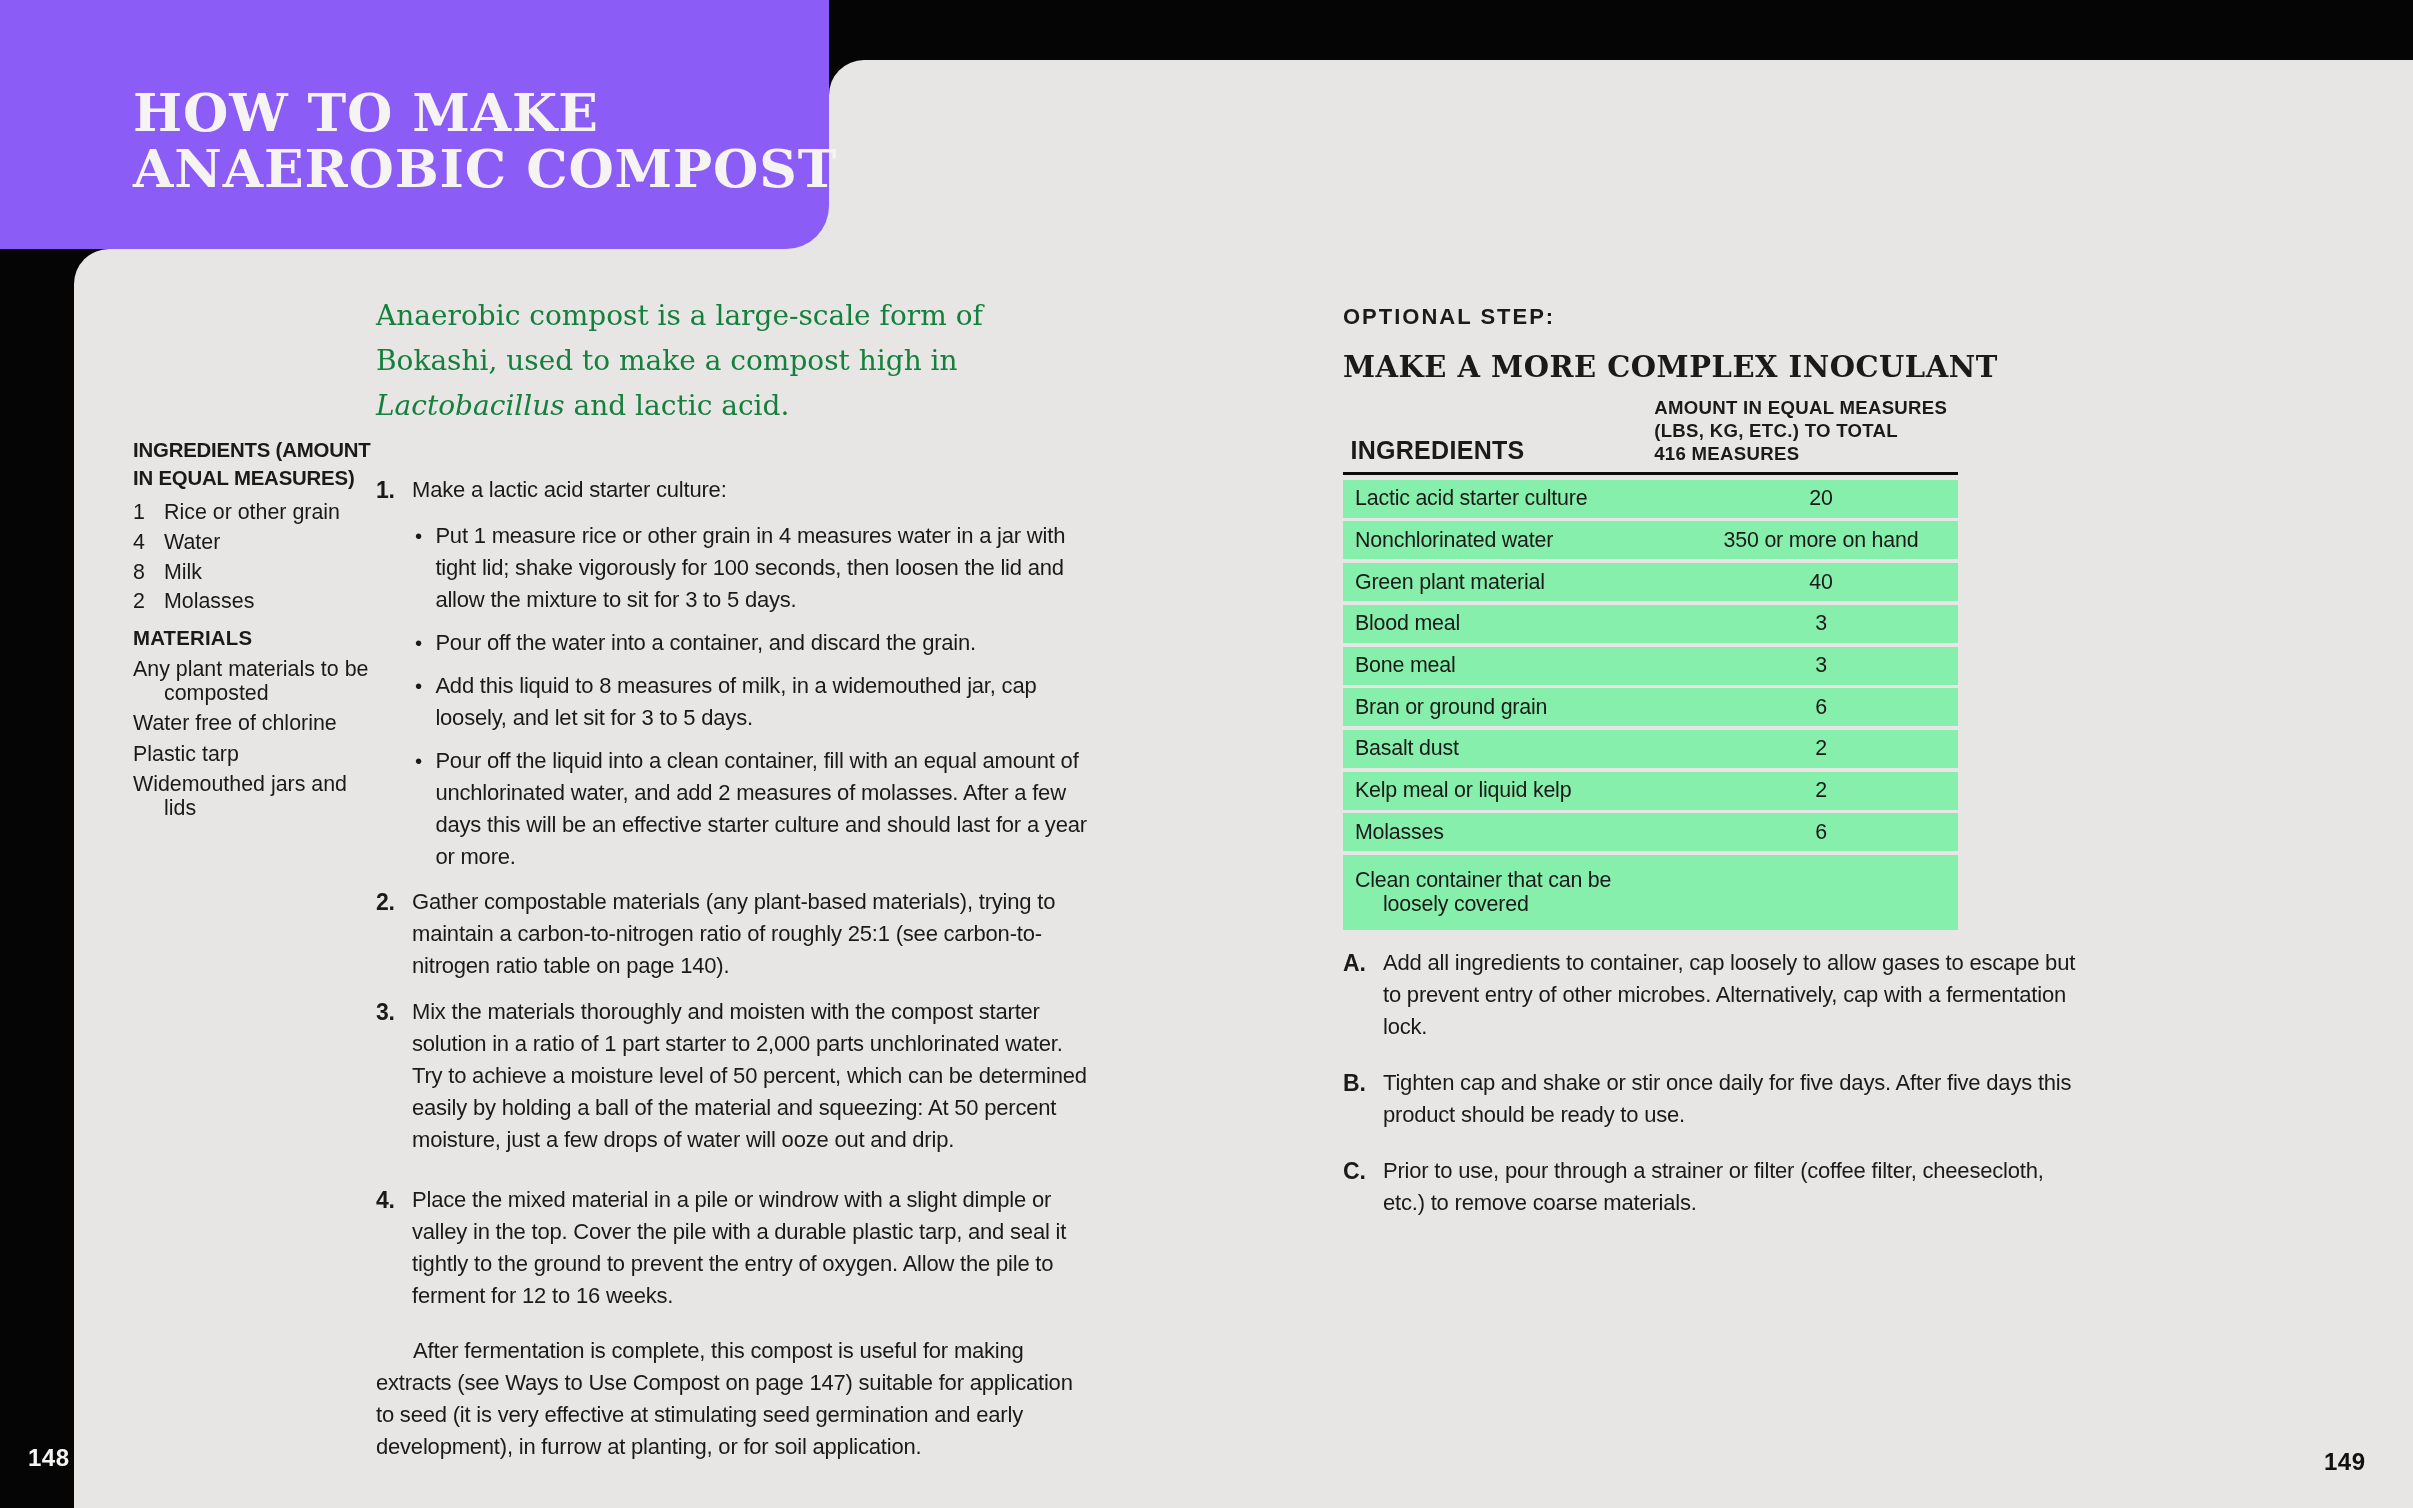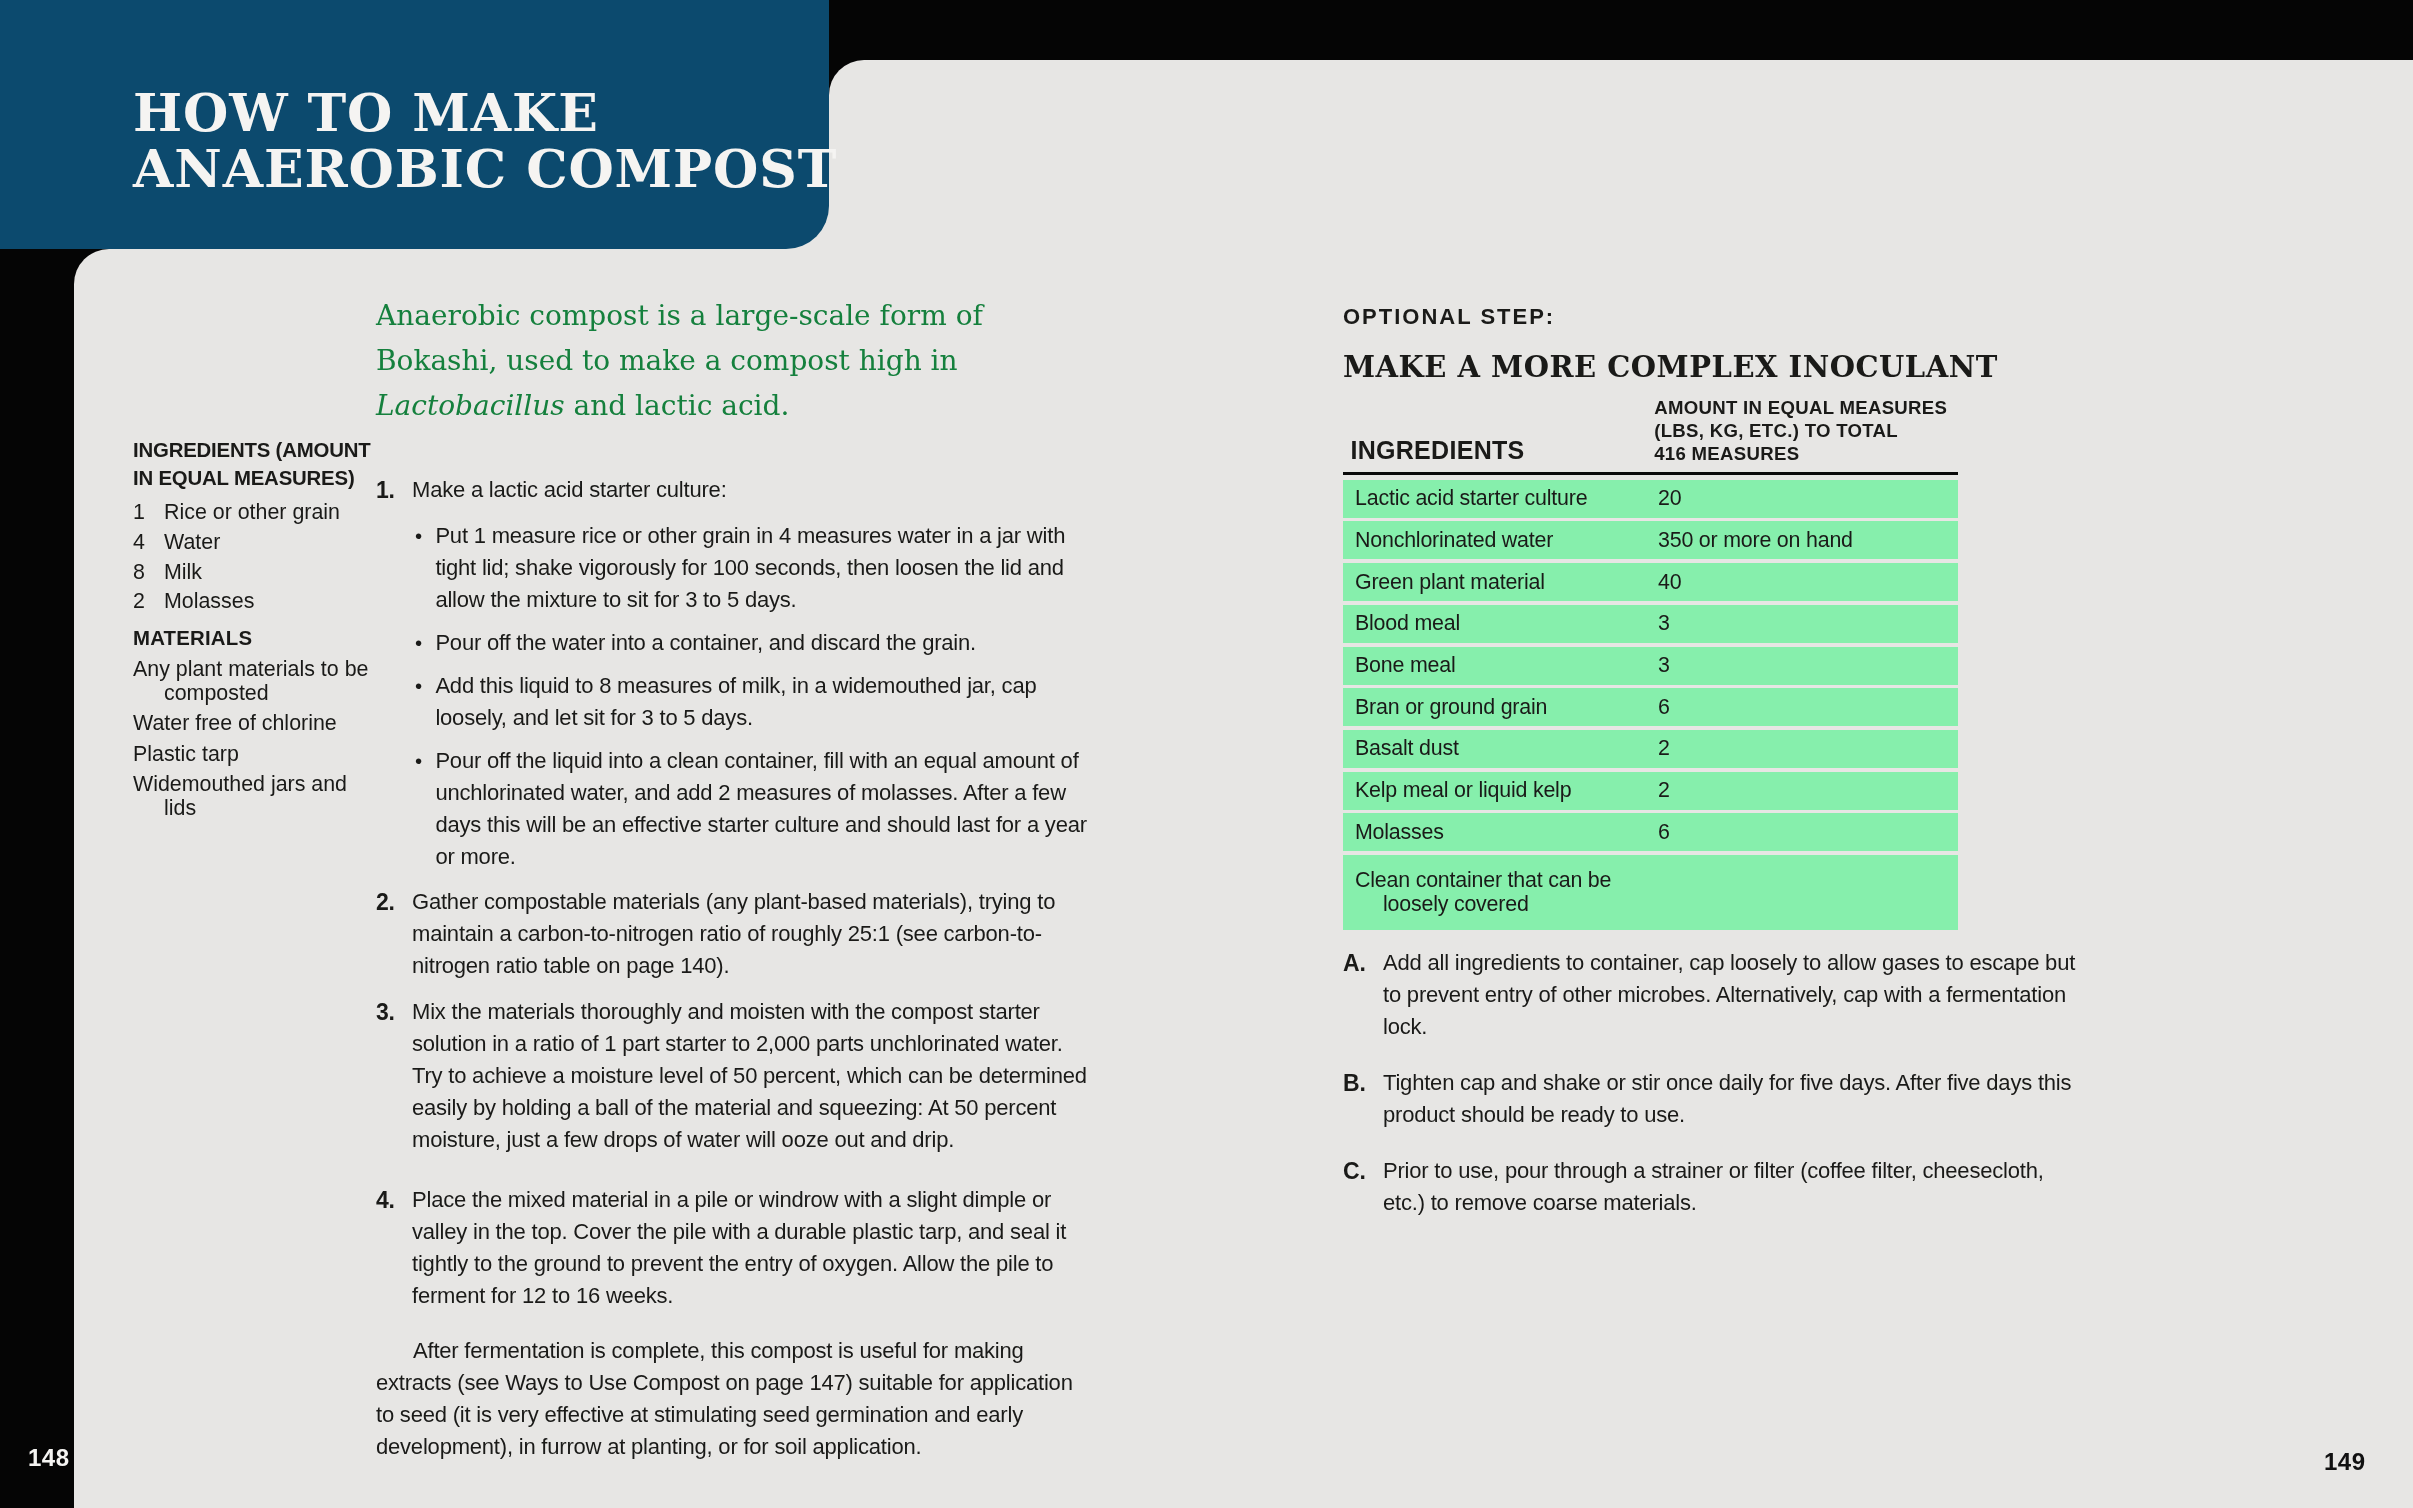--- a/index.html
+++ b/index.html
@@ -11,21 +11,21 @@
     -webkit-font-smoothing:antialiased;
   }
   
   .page-surface {
     position:absolute; left:74px; top:60px; right:0; bottom:0;
     background:#e7e6e4;
   }
   
   .title-tab {
     position:absolute; left:0; top:0; width:829px; height:249px;
-    background:#0c4a6e; border-bottom-right-radius:43px; z-index:3;
+    background:#8b5cf6; border-bottom-right-radius:43px; z-index:3;
   }
   .title-text {
     position:absolute; left:133px; top:85px;
     font-family:"DejaVu Serif","Liberation Serif",serif;
     font-weight:bold; font-size:52px; line-height:56px;
     color:#f5f4f2; letter-spacing:0.9px; white-space:nowrap;
   }
   
   .fillet { position:absolute; width:35px; height:35px; background:#050505; z-index:2; }
   .fillet::after { content:''; position:absolute; inset:0; background:#e7e6e4; border-top-left-radius:35px; }
@@ -68,21 +68,21 @@
   .tbl { width:615px; }
   .tbl-head { display:flex; align-items:flex-end; margin-top:11px; }
   .tbl-head-col1 { width:307px; font-weight:bold; font-size:25px; padding-left:7.4px; letter-spacing:0.3px; }
   .tbl-head-col2 { width:307px; font-weight:bold; font-size:18.6px; line-height:23px; letter-spacing:0.3px; }
   .tbl-rule { width:615px; height:3.7px; background:#0a0a0a; margin-top:6.5px; margin-bottom:4.6px; }
   .tbl-row { position:relative; width:615px; height:38px; background:#86efac; margin-bottom:3.7px;
              display:flex; align-items:center; font-size:21.4px; letter-spacing:-0.2px; }
   .tbl-row.tall { height:75px; }
   .row-label { padding-left:12px; }
   .row-label-hang { padding-left:40px; text-indent:-28px; line-height:24px; width:278px; }
-  .row-amount { position:absolute; left:315px; width:300px; }
+  .row-amount { position:absolute; left:328px; width:300px; text-align:center; }
   .abc { margin-top:16.7px; }
   .abc-step { display:grid; grid-template-columns:40px 1fr; margin-bottom:24px; }
   .abc-letter { font-weight:bold; font-size:23px; }
 </style>
 </head>
 <body>
 
 <div id="canvas">
 
   <div class="page-surface"></div>

